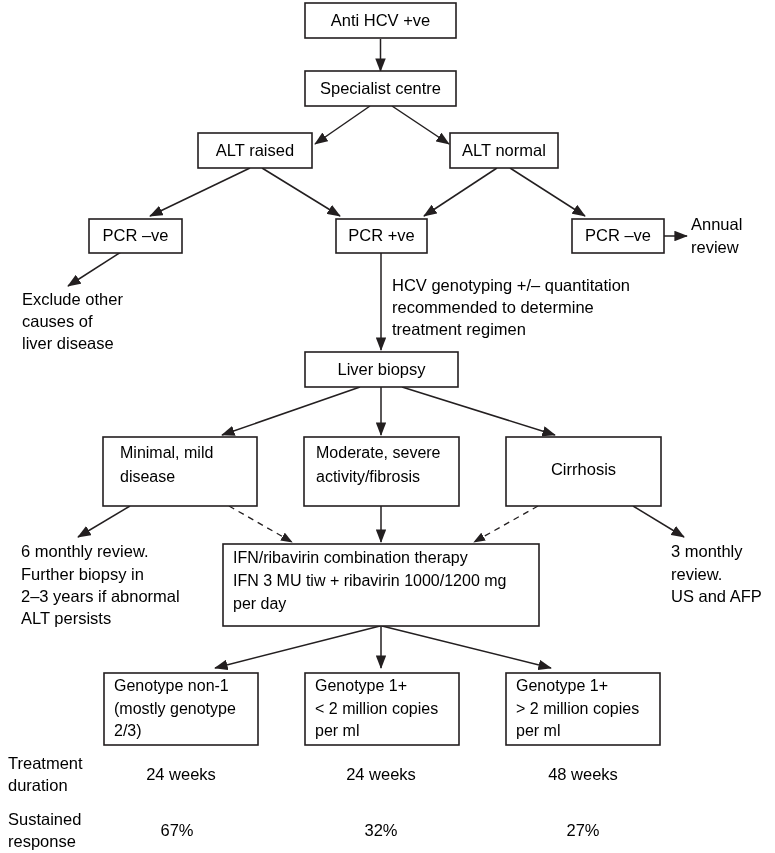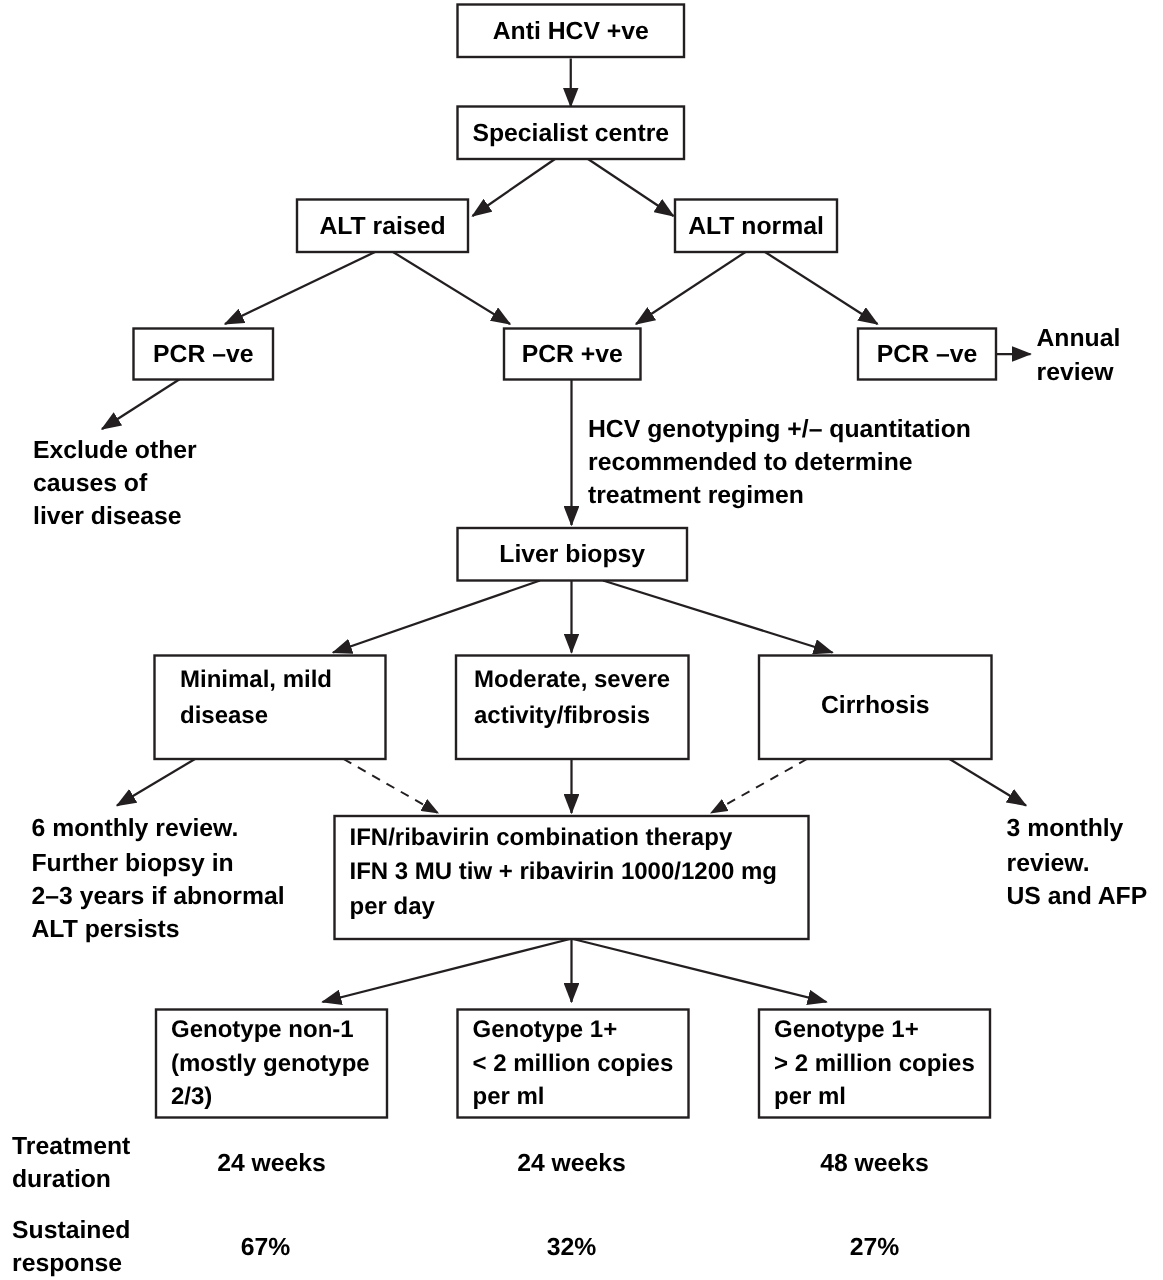--- a/index.html
+++ b/index.html
@@ -11,21 +11,20 @@
     width: 775px;
     height: 853px;
     font-family: "Liberation Sans", sans-serif;
     color: #000000;
     overflow: hidden;
   }
   #chart-root {
     position: relative;
     width: 775px;
     height: 732px;
-    font-weight: bold;
   }
   svg.flow-svg {
     position: absolute;
     left: 0;
     top: 0;
     width: 775px;
     height: 853px;
   }
   .node-box {
     fill: #ffffff;

